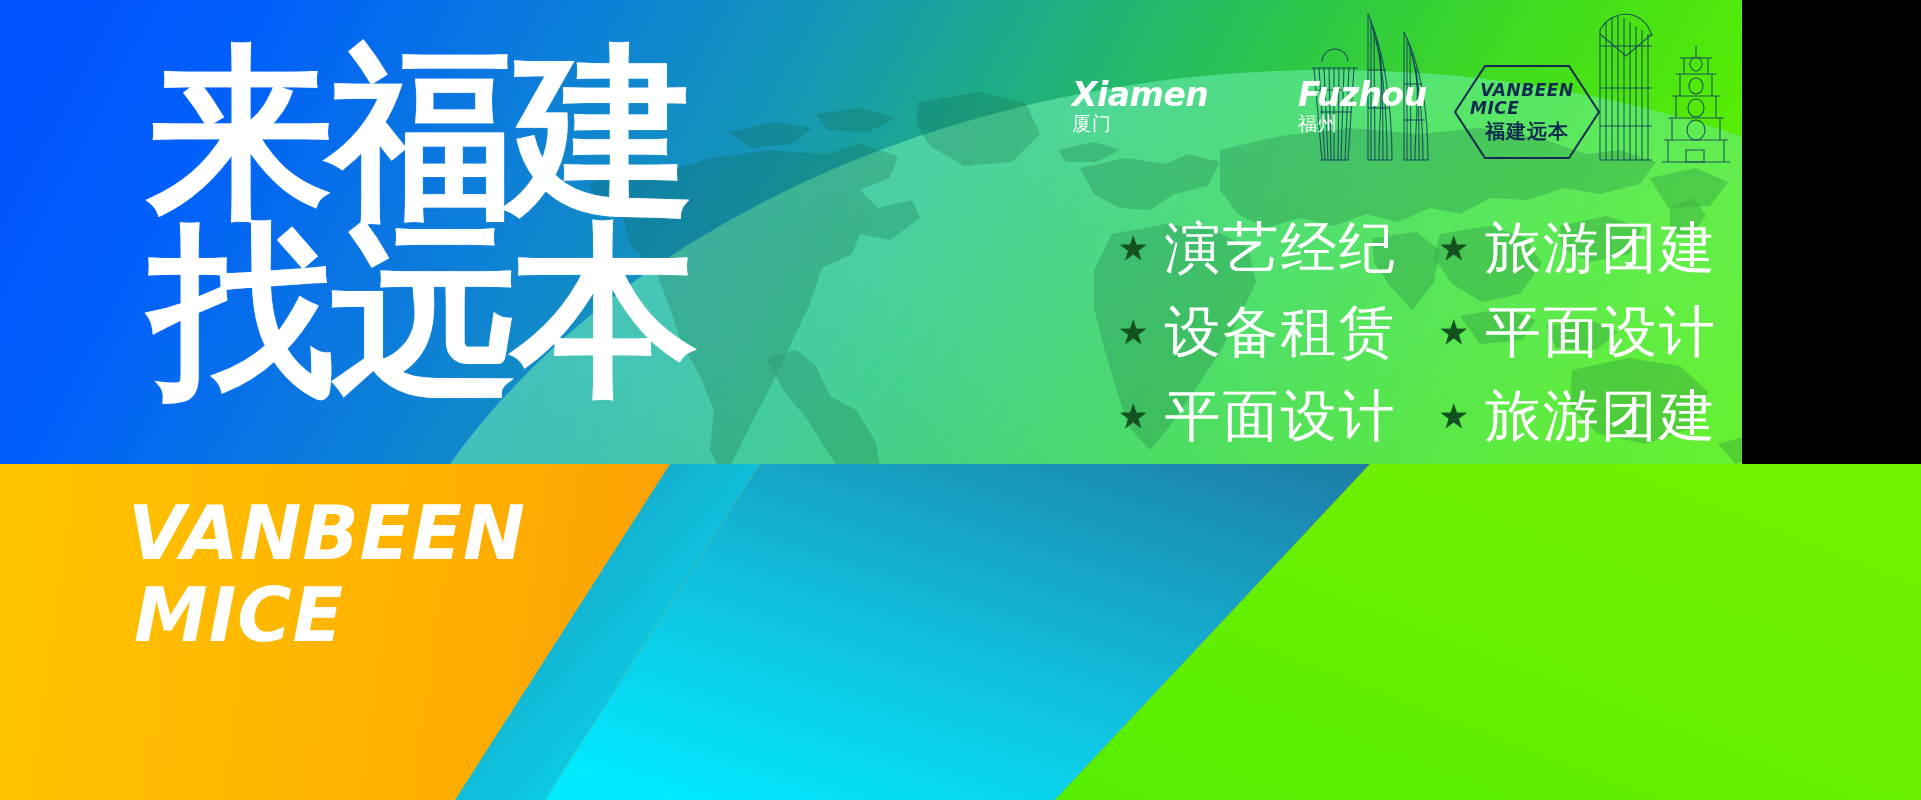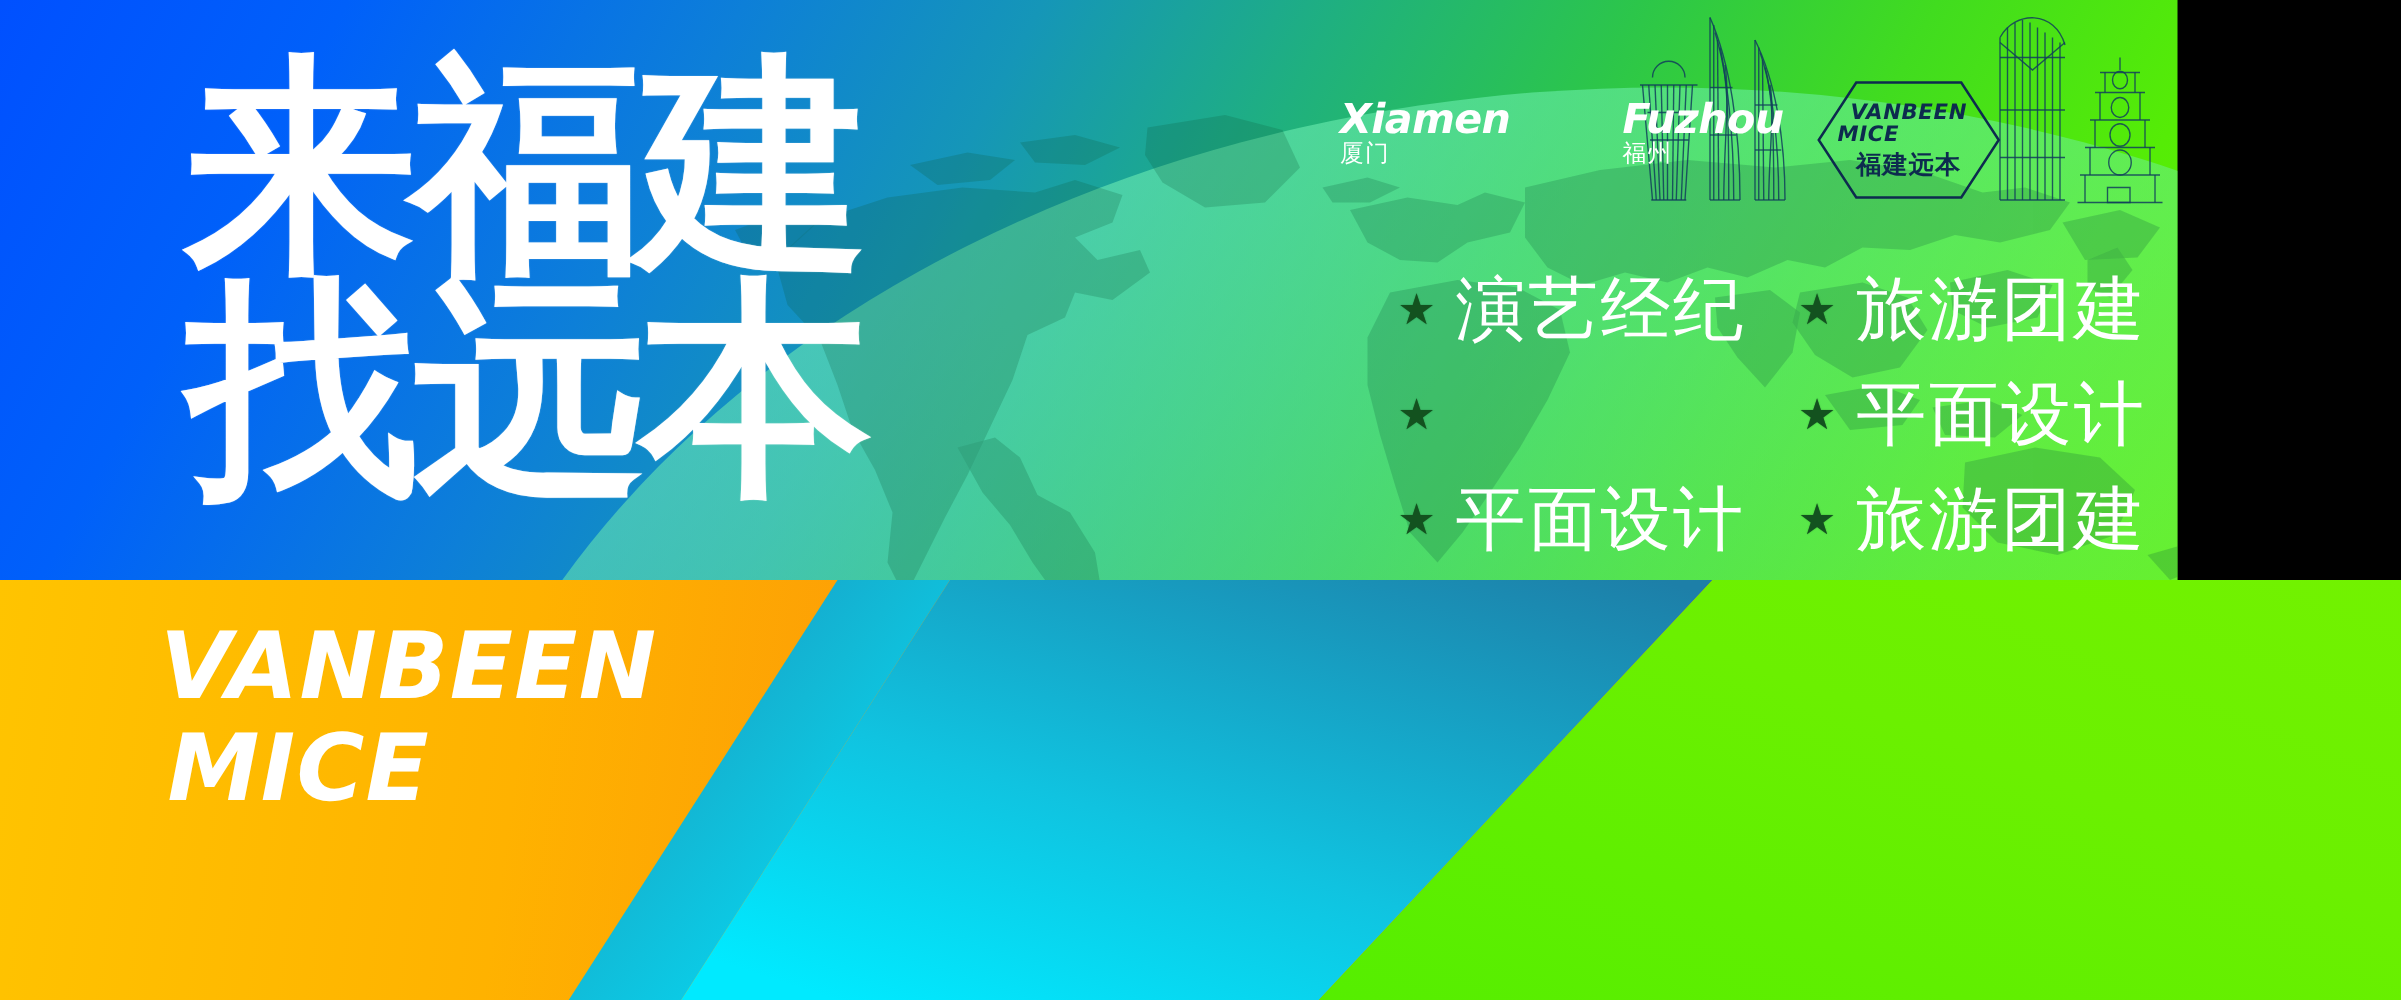--- a/index.html
+++ b/index.html
@@ -215,20 +215,21 @@
       <div class="svc">
         <span class="svc-star">★</span>
         <span class="svc-label">演艺经纪</span>
       </div>
       <div class="svc">
         <span class="svc-star">★</span>
         <span class="svc-label">旅游团建</span>
       </div>
       <div class="svc">
         <span class="svc-star">★</span>
+        <span class="svc-label">设备租赁</span>
       </div>
       <div class="svc">
         <span class="svc-star">★</span>
         <span class="svc-label">平面设计</span>
       </div>
       <div class="svc">
         <span class="svc-star">★</span>
         <span class="svc-label">平面设计</span>
       </div>
       <div class="svc">

